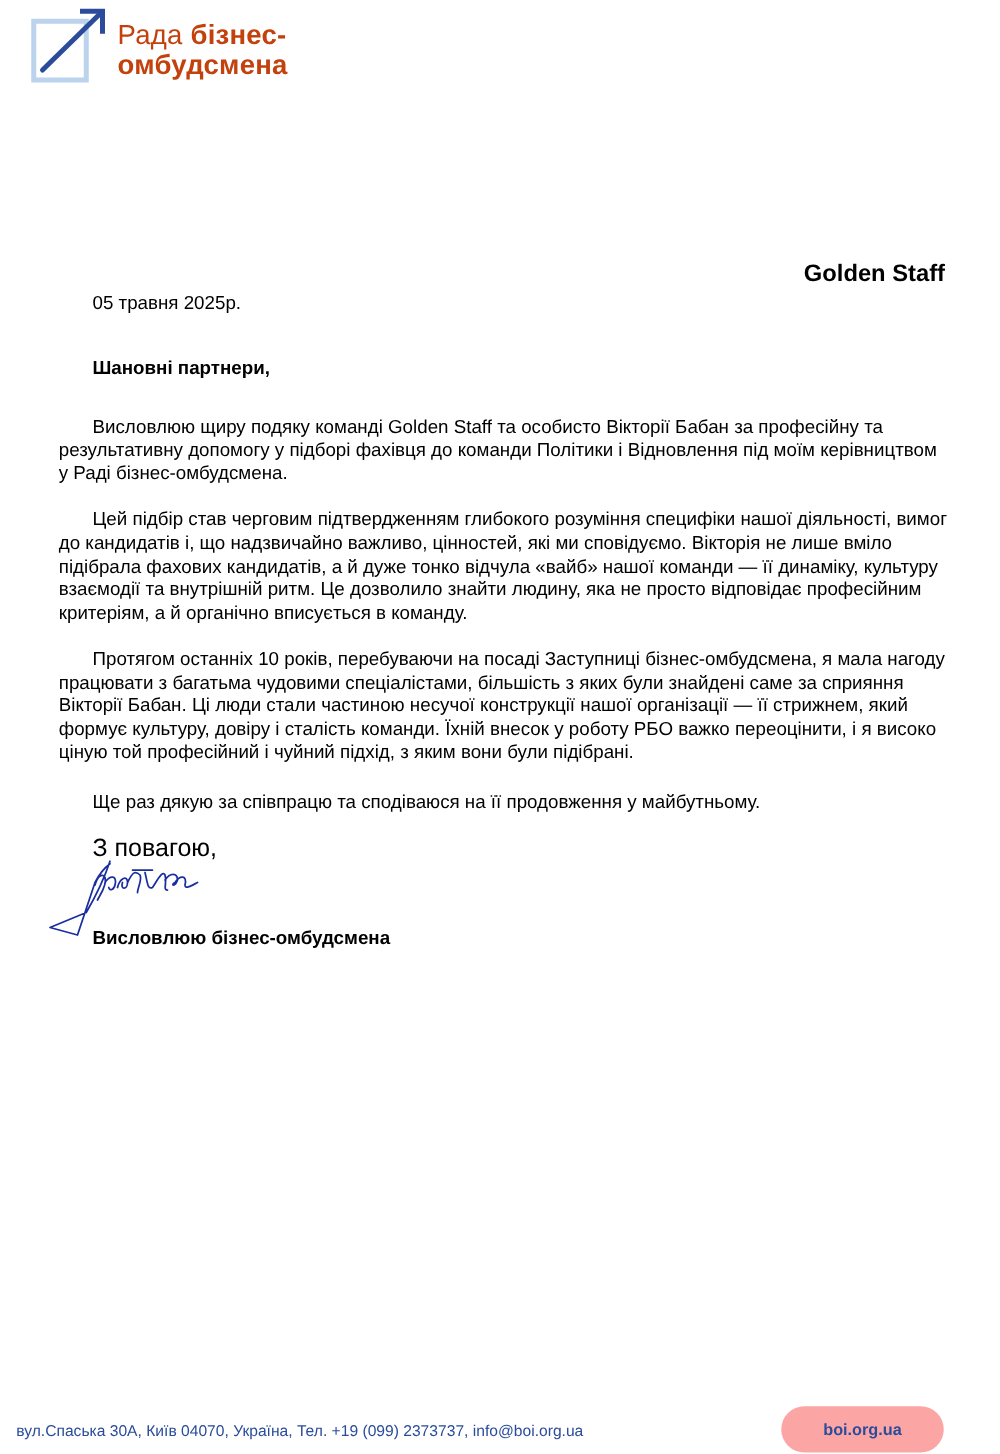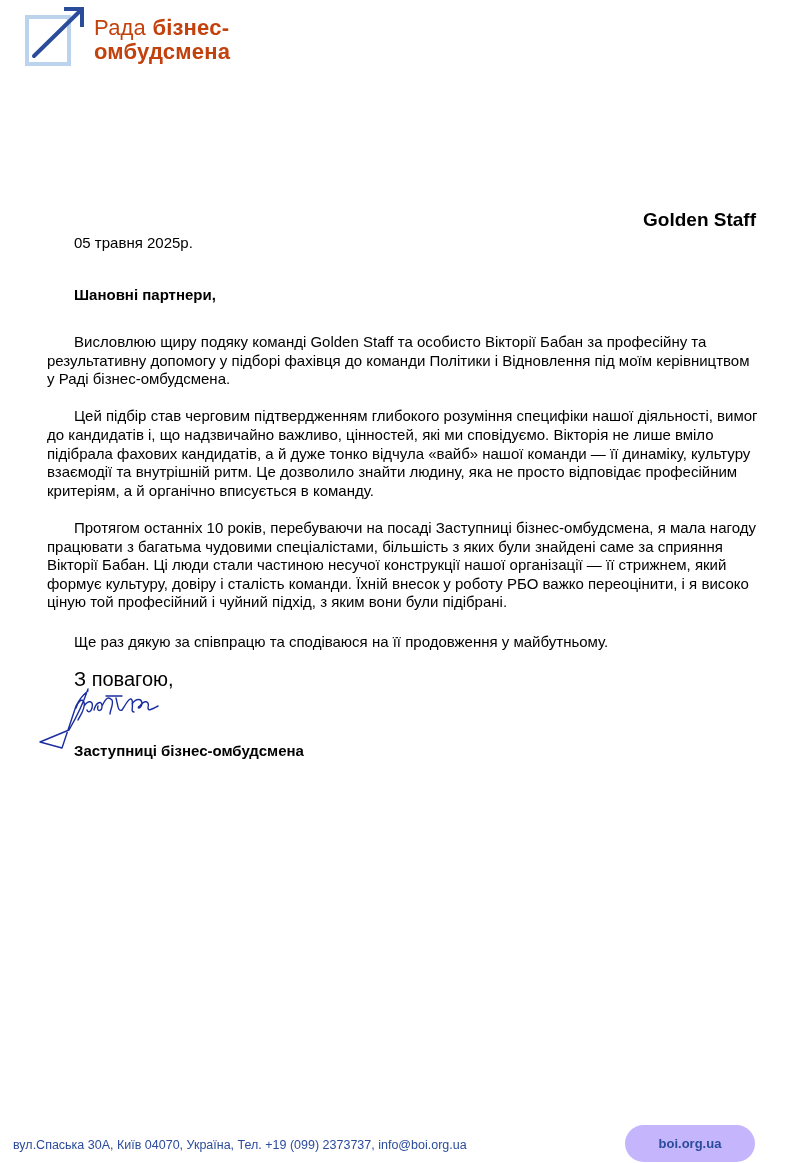--- a/index.html
+++ b/index.html
@@ -15,21 +15,21 @@
     .salutation { position: absolute; left: 74px; top: 286px; font-weight: bold; font-size: 15px; }
     .body { position: absolute; left: 47px; top: 333px; width: 714px; font-size: 15px; line-height: 18.6px; }
     .body p { margin: 0 0 18.6px 0; text-indent: 27px; }
     .body p.para { text-indent: 27px; }
     .closing { position: absolute; left: 74px; top: 633px; font-size: 15px; }
     .regards { position: absolute; left: 74px; top: 668px; font-size: 20px; }
     .signature { position: absolute; left: 36px; top: 686px; }
     .signer { position: absolute; left: 74px; top: 741px; font-weight: bold; font-size: 15px; line-height: 19px; }
     .footer-address { position: absolute; left: 13px; top: 1138px; color: #2b4c9b; font-size: 12.5px; }
     .footer-link { position: absolute; left: 625px; top: 1125px; width: 130px; height: 37px;
-                   background: #c4b5fd; border-radius: 19px; color: #2b4c9b; font-weight: bold;
+                   background: #fca5a5; border-radius: 19px; color: #2b4c9b; font-weight: bold;
                    font-size: 13px; display: flex; align-items: center; justify-content: center;
                    text-decoration: none; }
   </style>
 </head>
 <body>
 
 <div class="logo">
   <svg width="70" height="64" viewBox="0 0 70 64">
     <rect x="3" y="13" width="42" height="47" fill="none" stroke="#bcd3ee" stroke-width="4"></rect>
     <line x1="10" y1="52" x2="56" y2="7" stroke="#2b4c9b" stroke-width="4" stroke-linecap="round"></line>
@@ -66,18 +66,18 @@
              M58,24 C60,16 66,14 66,20 C66,26 60,26 62,20
              M66,20 C70,12 72,10 76,14 C78,18 74,24 74,28
              M70,10 L86,10
              M80,12 C82,20 82,26 86,24 C90,18 94,10 96,14 C98,20 94,26 98,26
              M96,18 C100,12 106,12 106,18 C104,24 100,22 104,20
              M104,20 C108,14 114,14 112,22 C112,26 118,22 122,20" fill="none" stroke="#1a2ea0" stroke-width="1.4" stroke-linecap="round" stroke-linejoin="round"></path>
   </svg>
 </div>
 
 <div class="signer">
-  <div>Заступниці бізнес-омбудсмена</div>
+  <div>Висловлюю бізнес-омбудсмена</div>
 </div>
 
 <div class="footer-address">вул.Спаська 30А, Київ 04070, Україна, Тел. +19 (099) 2373737, info@boi.org.ua</div>
 
 <a class="footer-link">boi.org.ua</a>
 
 </body></html>

